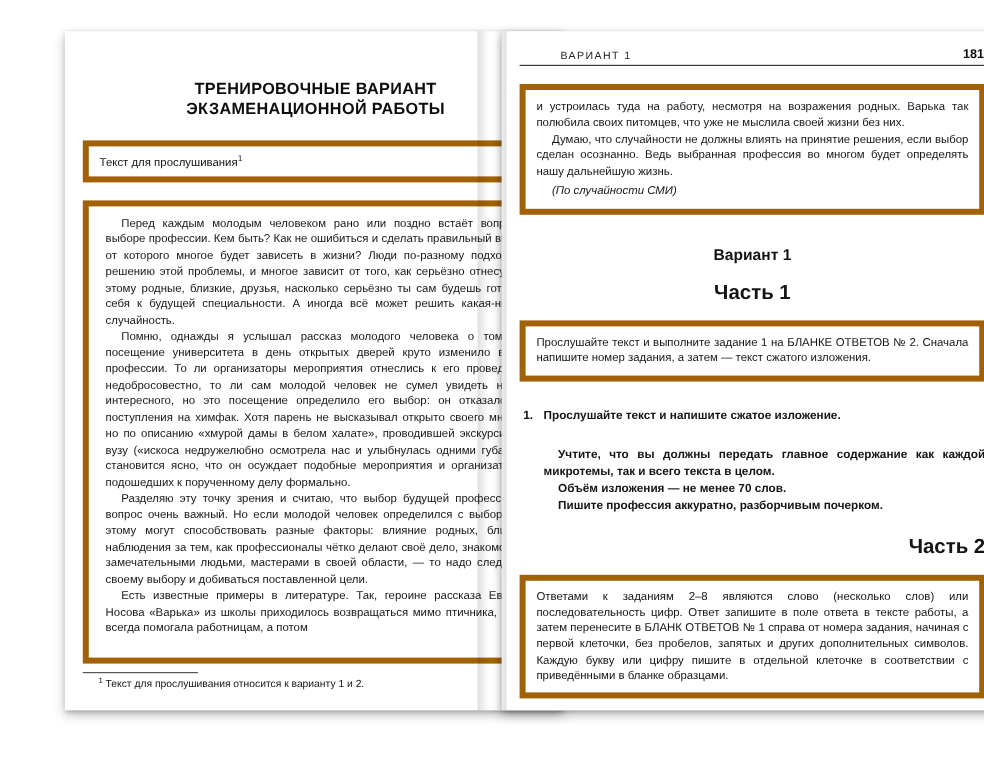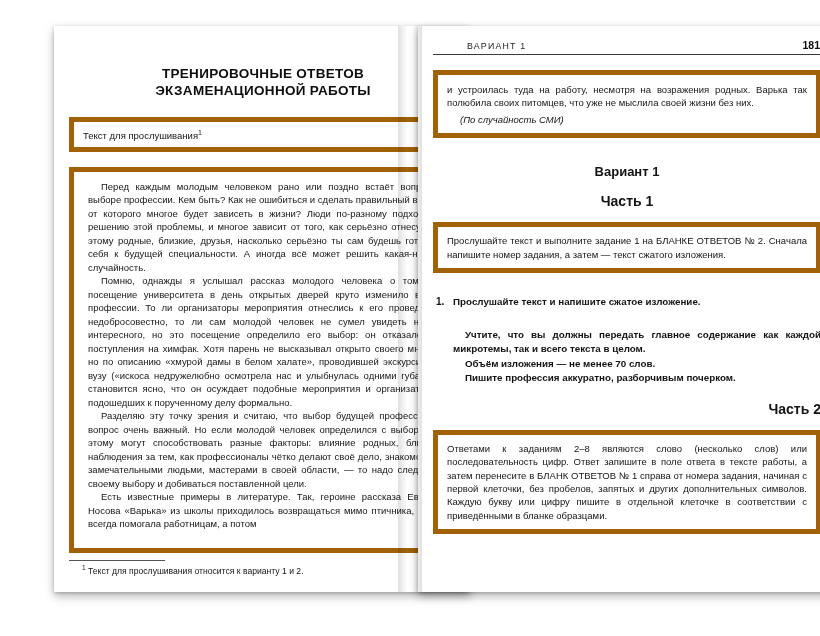--- a/index.html
+++ b/index.html
@@ -35,21 +35,21 @@
   .footnote-text sup { font-size:6.5px; }
 
   .running-head-row { position:relative; height:15px; border-bottom:1px solid #3a3a3a; }
   .running-head { position:absolute; left:34px; top:1px; font-size:8.8px; letter-spacing:1.2px; color:#222; }
   .page-number  { position:absolute; right:1px; top:-1px; font-size:10.5px; font-weight:700; color:#0d0d0d; }
 
   .continuation-box { margin-top:15px; padding:8px 9px 7px 9px; }
   .attribution { font-size:9.5px; font-style:italic; text-align:right; text-indent:0; margin-top:3px; }
 
   .variant-heading { margin-top:26px; text-align:center; font-size:13px; font-weight:700; }
-  .part-heading    { margin-top:14px; text-align:center; font-size:14px; font-weight:700; }
+  .part-heading    { margin-top:14px; text-align:center; font-size:17px; font-weight:700; }
 
   .instruction-box { margin-top:13px; padding:7px 9px; font-size:9.5px; line-height:1.40; text-align:justify; }
 
   .task { margin-top:22px; padding-left:3px; }
   .task-row { display:flex; }
   .task-num  { flex:none; width:17px; font-size:10px; font-weight:700; padding-top:1px; }
   .task-body { flex:1; }
   .task-body p { font-size:9.8px; font-weight:700; line-height:1.45; text-align:justify; }
   .task-title { margin-bottom:19px; }
   .task-line  { text-indent:12px; }
@@ -57,21 +57,21 @@
 </style>
 </head>
 <body>
 
 <div class="spread">
 
   <div class="page page-left">
     <div class="page-inner-left">
 
       <div class="main-title">
-        <div>ТРЕНИРОВОЧНЫЕ ОТВЕТОВ</div>
+        <div>ТРЕНИРОВОЧНЫЕ ВАРИАНТ</div>
         <div>ЭКЗАМЕНАЦИОННОЙ РАБОТЫ</div>
       </div>
 
       <div class="box listening-box">
         <span>Текст для прослушивания</span><sup>1</sup>
       </div>
 
       <div class="box text-box">
         <p>Перед каждым молодым человеком рано или поздно встаёт вопрос о выборе профессии. Кем быть? Как не ошибиться и сделать правильный выбор, от которого многое будет зависеть в жизни? Люди по-разному подходят к решению этой проблемы, и многое зависит от того, как серьёзно отнесутся к этому родные, близкие, друзья, насколько серьёзно ты сам будешь готовить себя к будущей специальности. А иногда всё может решить какая-нибудь случайность.</p>
         <p>Помню, однажды я услышал рассказ молодого человека о том, как посещение университета в день открытых дверей круто изменило выбор профессии. То ли организаторы мероприятия отнеслись к его проведению недобросовестно, то ли сам молодой человек не сумел увидеть ничего интересного, но это посещение определило его выбор: он отказался от поступления на химфак. Хотя парень не высказывал открыто своего мнения, но по описанию «хмурой дамы в белом халате», проводившей экскурсию по вузу («искоса недружелюбно осмотрела нас и улыбнулась одними губами»), становится ясно, что он осуждает подобные мероприятия и организаторов, подошедших к порученному делу формально.</p>
@@ -90,21 +90,22 @@
   <div class="page page-right">
     <div class="page-inner-right">
 
       <div class="running-head-row">
         <span class="running-head">ВАРИАНТ 1</span>
         <span class="page-number">181</span>
       </div>
 
       <div class="box continuation-box">
         <p class="no-indent">и устроилась туда на работу, несмотря на возражения родных. Варька так полюбила своих питомцев, что уже не мыслила своей жизни без них.</p>
-        <p class="attribution">(По случайность СМИ)</p>
+        <p>Думаю, что случайности не должны влиять на принятие решения, если выбор сделан осознанно. Ведь выбранная профессия во многом будет определять нашу дальнейшую жизнь.</p>
+        <p class="attribution">(По случайности СМИ)</p>
       </div>
 
       <div class="variant-heading">Вариант 1</div>
       <div class="part-heading">Часть 1</div>
 
       <div class="box instruction-box">Прослушайте текст и выполните задание 1 на БЛАНКЕ ОТВЕТОВ № 2. Сначала напишите номер задания, а затем — текст сжатого изложения.</div>
 
       <div class="task">
         <div class="task-row">
           <span class="task-num">1.</span>

